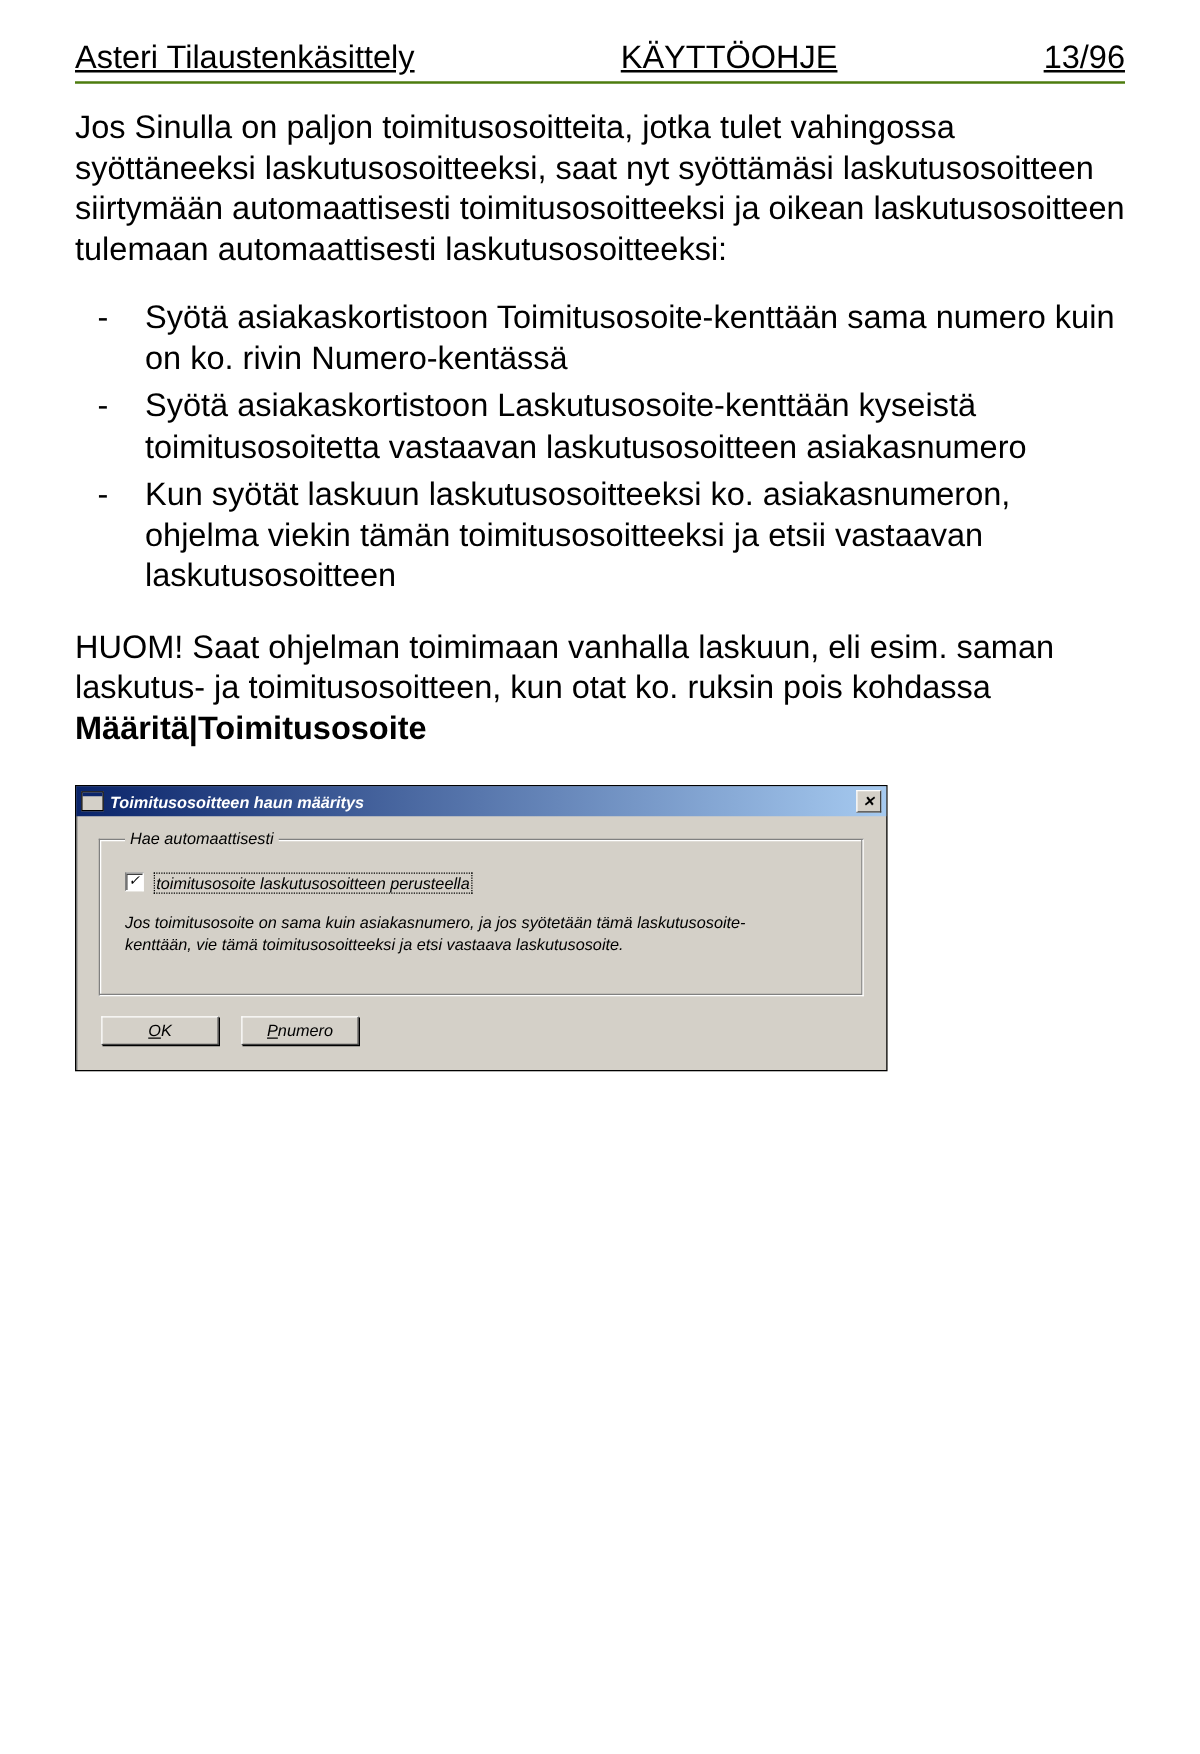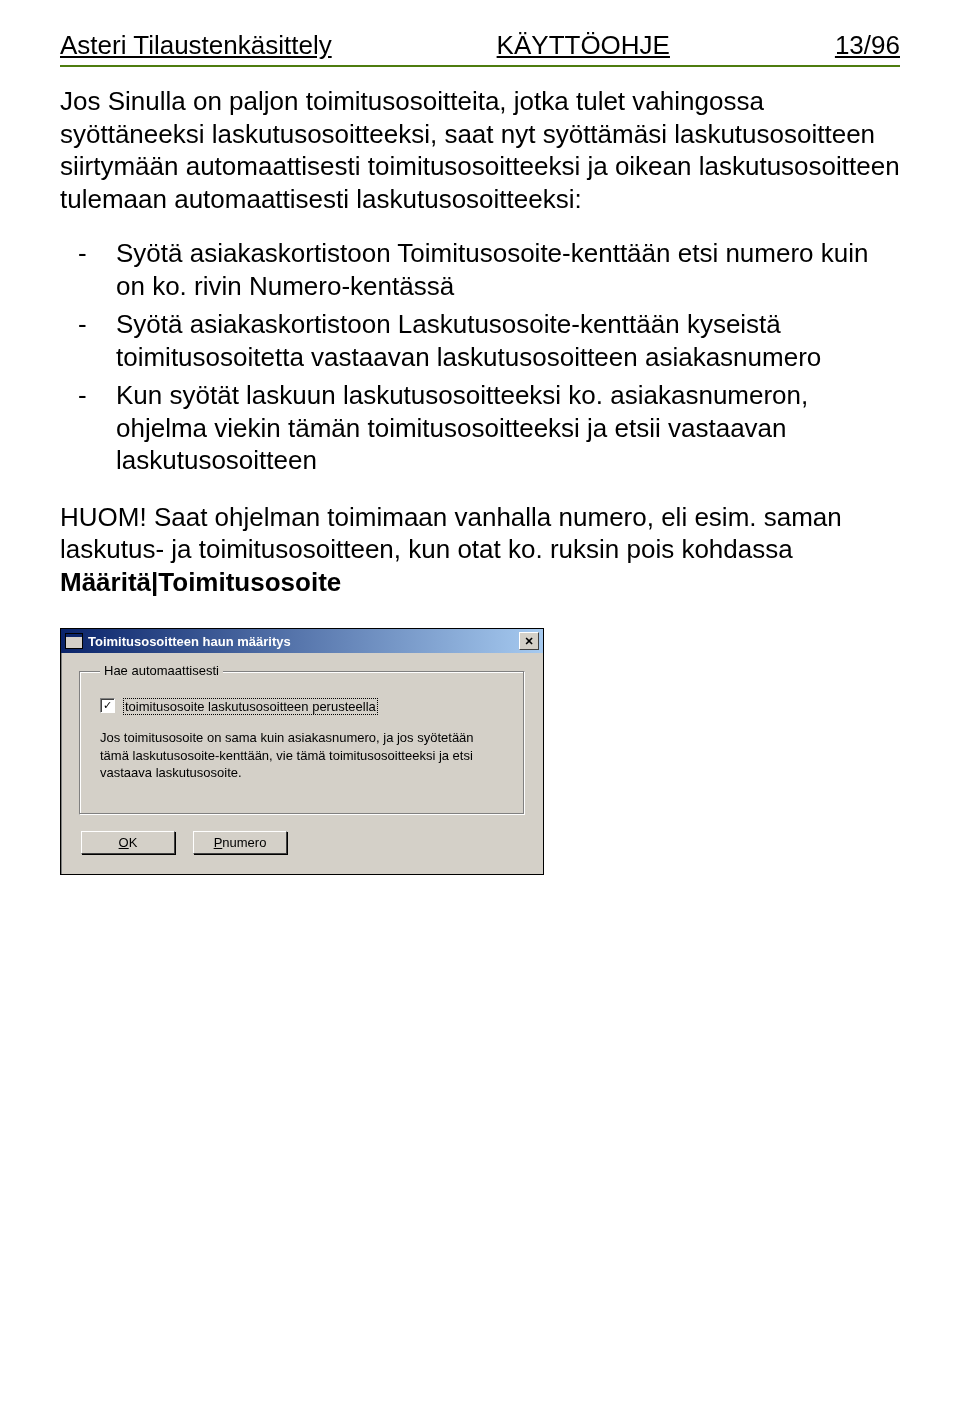--- a/index.html
+++ b/index.html
@@ -46,21 +46,22 @@
     content: "-";
     position: absolute;
     left: 18px;
     top: 0;
   }
   .bold { font-weight: bold; }
 
   
   .dialog-wrap {
     margin-top: 30px;
-    width: 484px;
+    width: 650px;
+    font-style: italic;
   }
   .dialog {
     border: 1px solid #000;
     background: #d4d0c8;
     font-family: Tahoma, Arial, sans-serif;
     font-size: 14px;
     box-shadow: 1px 1px 0 #808080 inset;
     position: relative;
   }
   .titlebar {
@@ -192,27 +193,27 @@
 
   <div class="header-line">
     <span class="header-left">Asteri Tilaustenkäsittely</span>
     <span class="header-center">KÄYTTÖOHJE</span>
     <span class="header-right">13/96</span>
   </div>
 
   <p class="body-text">Jos Sinulla on paljon toimitusosoitteita, jotka tulet vahingossa syöttäneeksi laskutusosoitteeksi, saat nyt syöttämäsi laskutusosoitteen siirtymään automaattisesti toimitusosoitteeksi ja oikean laskutusosoitteen tulemaan automaattisesti laskutusosoitteeksi:</p>
 
   <ul class="dash">
-    <li>Syötä asiakaskortistoon Toimitusosoite-kenttään etsi numero kuin on ko. rivin Numero-kentässä</li>
+    <li>Syötä asiakaskortistoon Toimitusosoite-kenttään sama numero kuin on ko. rivin Numero-kentässä</li>
     <li>Syötä asiakaskortistoon Laskutusosoite-kenttään kyseistä toimitusosoitetta vastaavan laskutusosoitteen asiakasnumero</li>
     <li>Kun syötät laskuun laskutusosoitteeksi ko. asiakasnumeron, ohjelma viekin tämän toimitusosoitteeksi ja etsii vastaavan laskutusosoitteen</li>
   </ul>
 
   <p class="body-text">
-    <span>HUOM! Saat ohjelman toimimaan vanhalla numero, eli esim. saman laskutus- ja toimitusosoitteen, kun otat ko. ruksin pois kohdassa </span><span class="bold">Määritä|Toimitusosoite</span>
+    <span>HUOM! Saat ohjelman toimimaan vanhalla laskuun, eli esim. saman laskutus- ja toimitusosoitteen, kun otat ko. ruksin pois kohdassa </span><span class="bold">Määritä|Toimitusosoite</span>
   </p>
 
   <div class="dialog-wrap">
     <div class="dialog">
       <div class="titlebar">
         <div class="titlebar-left">
           <span class="title-icon"></span>
           <span>Toimitusosoitteen haun määritys</span>
         </div>
         <div class="close-btn">✕</div>

